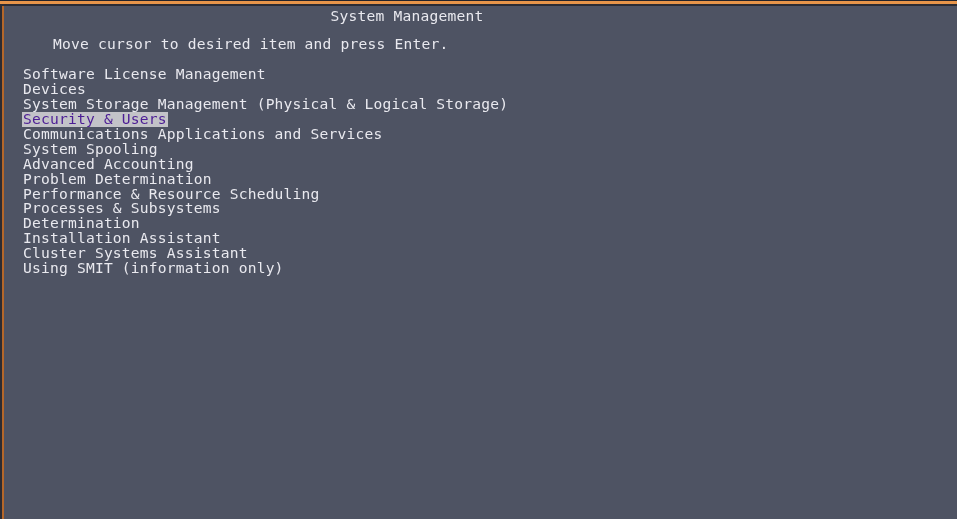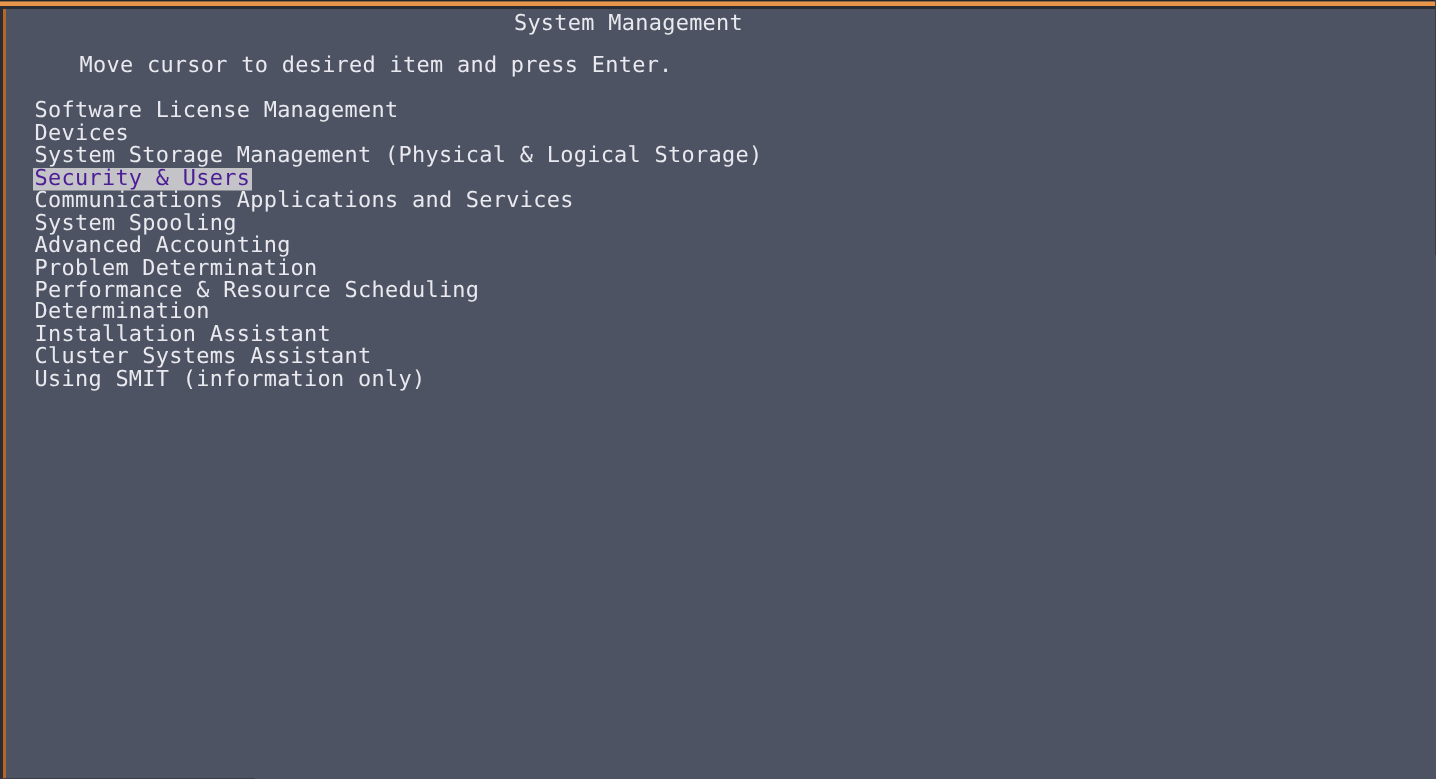--- a/index.html
+++ b/index.html
@@ -52,21 +52,21 @@
     background: #b5672a;
   }
   #term {
     position: absolute;
     left: 4px; top: 6px;
     width: 953px; height: 513px;
     background: #4e5363;
   }
   .title-row {
     position: absolute;
-    left: 12px; top: 3px;
+    left: 0; top: 3px;
     width: 806px;
     text-align: center;
     white-space: pre;
     letter-spacing: 0.2px;
   }
   .prompt-row {
     position: absolute;
     left: 1px; top: 31px;
     white-space: pre;
     letter-spacing: 0.2px;
@@ -113,20 +113,21 @@
     <div id="menu">
         <div class="menu-item">Software License Management</div>
         <div class="menu-item">Devices</div>
         <div class="menu-item">System Storage Management (Physical &amp; Logical Storage)</div>
         <div class="menu-item selected">Security &amp; Users</div>
         <div class="menu-item">Communications Applications and Services</div>
         <div class="menu-item">System Spooling</div>
         <div class="menu-item">Advanced Accounting</div>
         <div class="menu-item">Problem Determination</div>
         <div class="menu-item">Performance &amp; Resource Scheduling</div>
+        <div class="menu-item">Processes &amp; Subsystems</div>
         <div class="menu-item">Determination</div>
         <div class="menu-item">Installation Assistant</div>
         <div class="menu-item">Cluster Systems Assistant</div>
         <div class="menu-item">Using SMIT (information only)</div>
       </div>
 
   </div>
 </div>
 
 </body></html>

